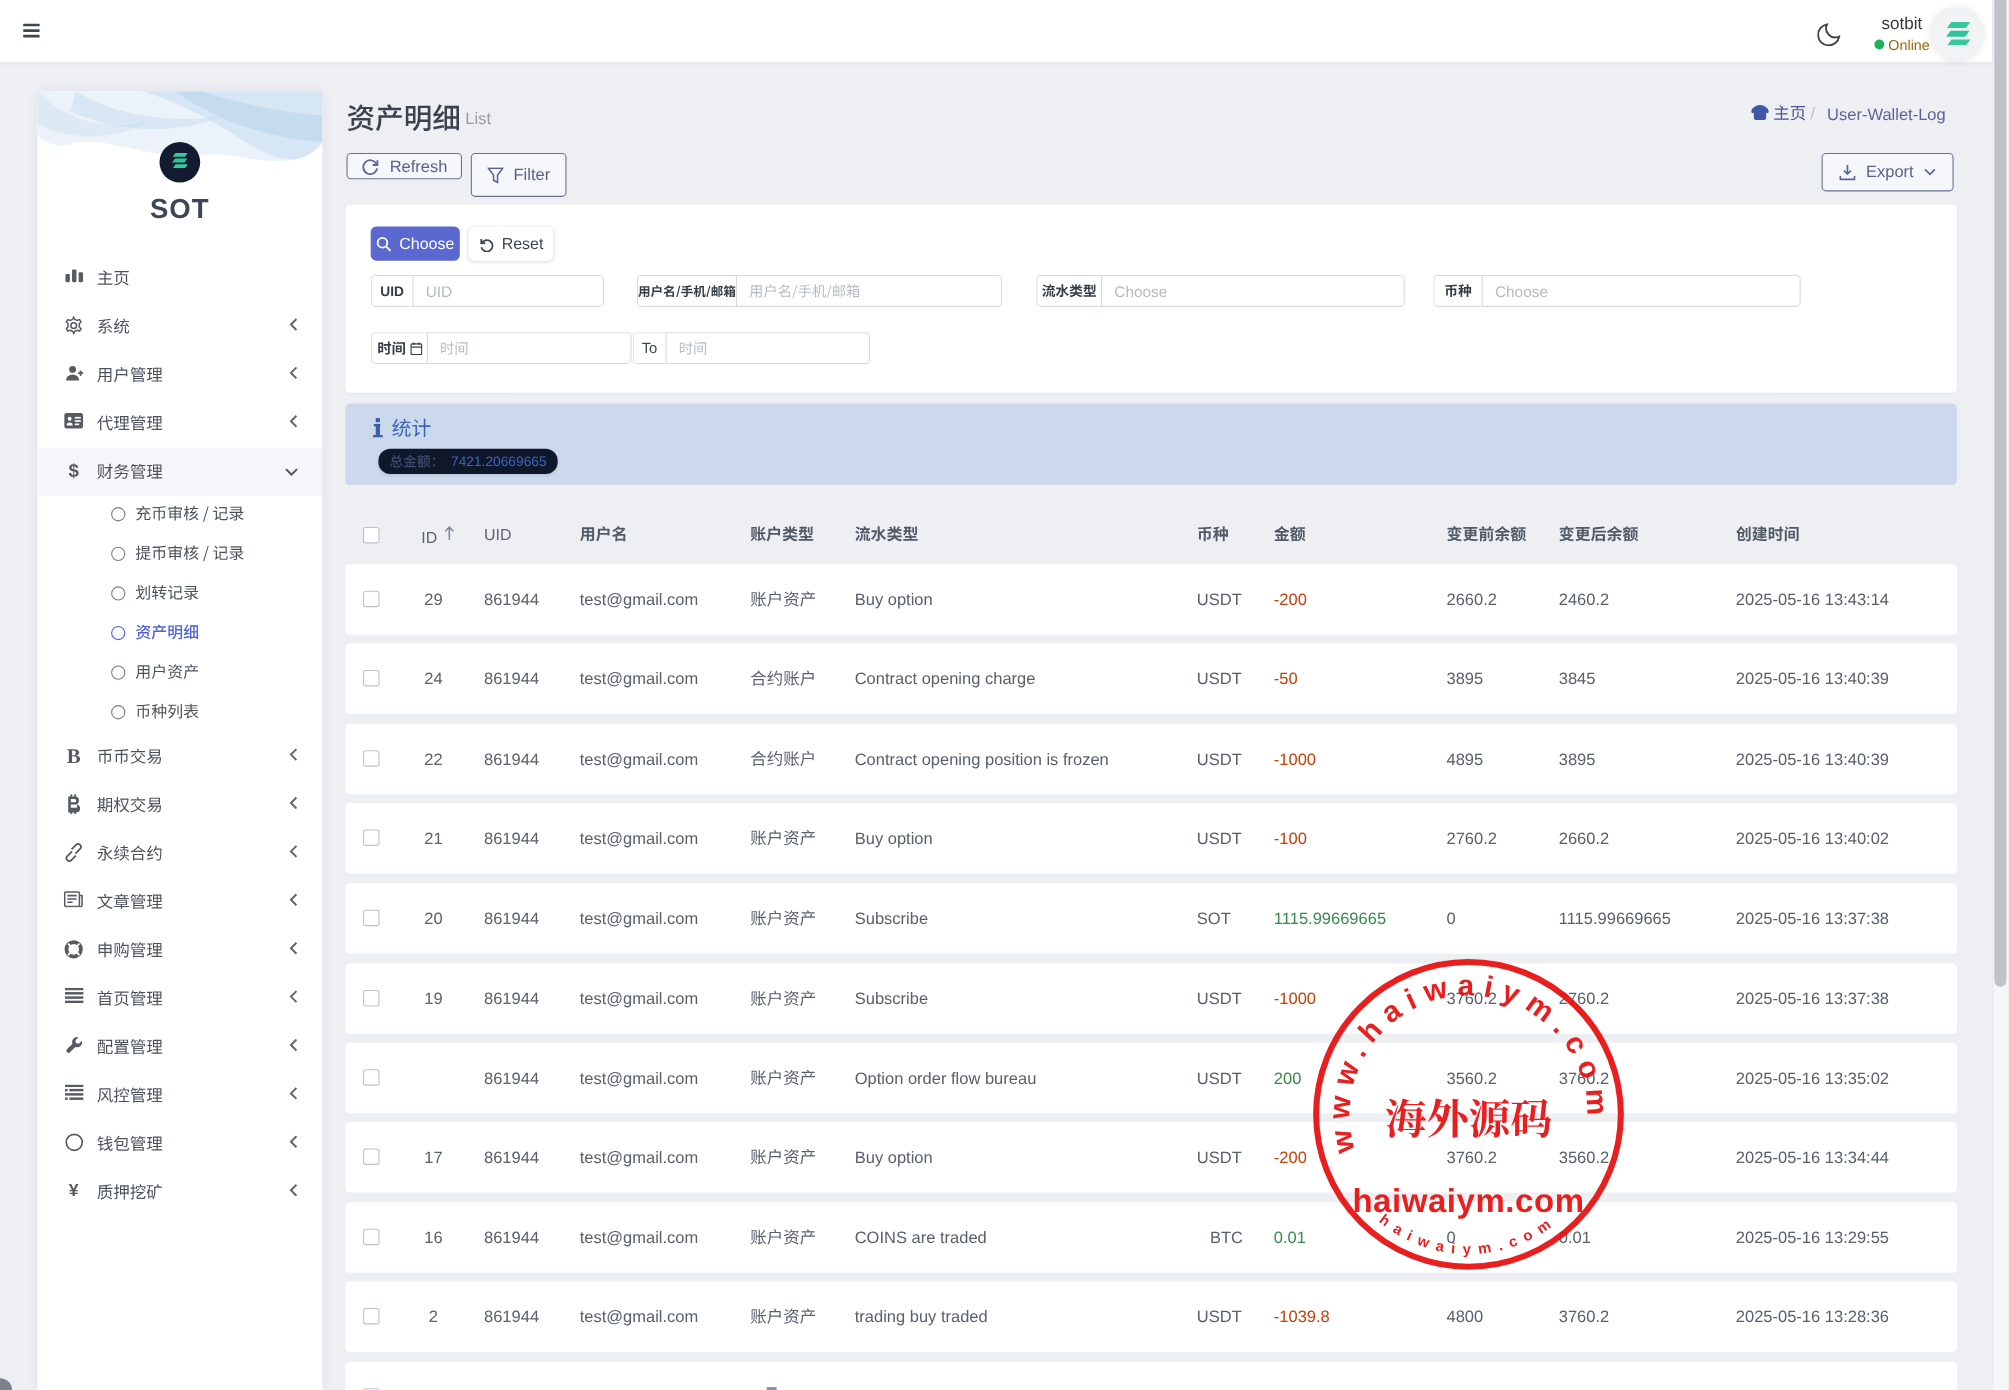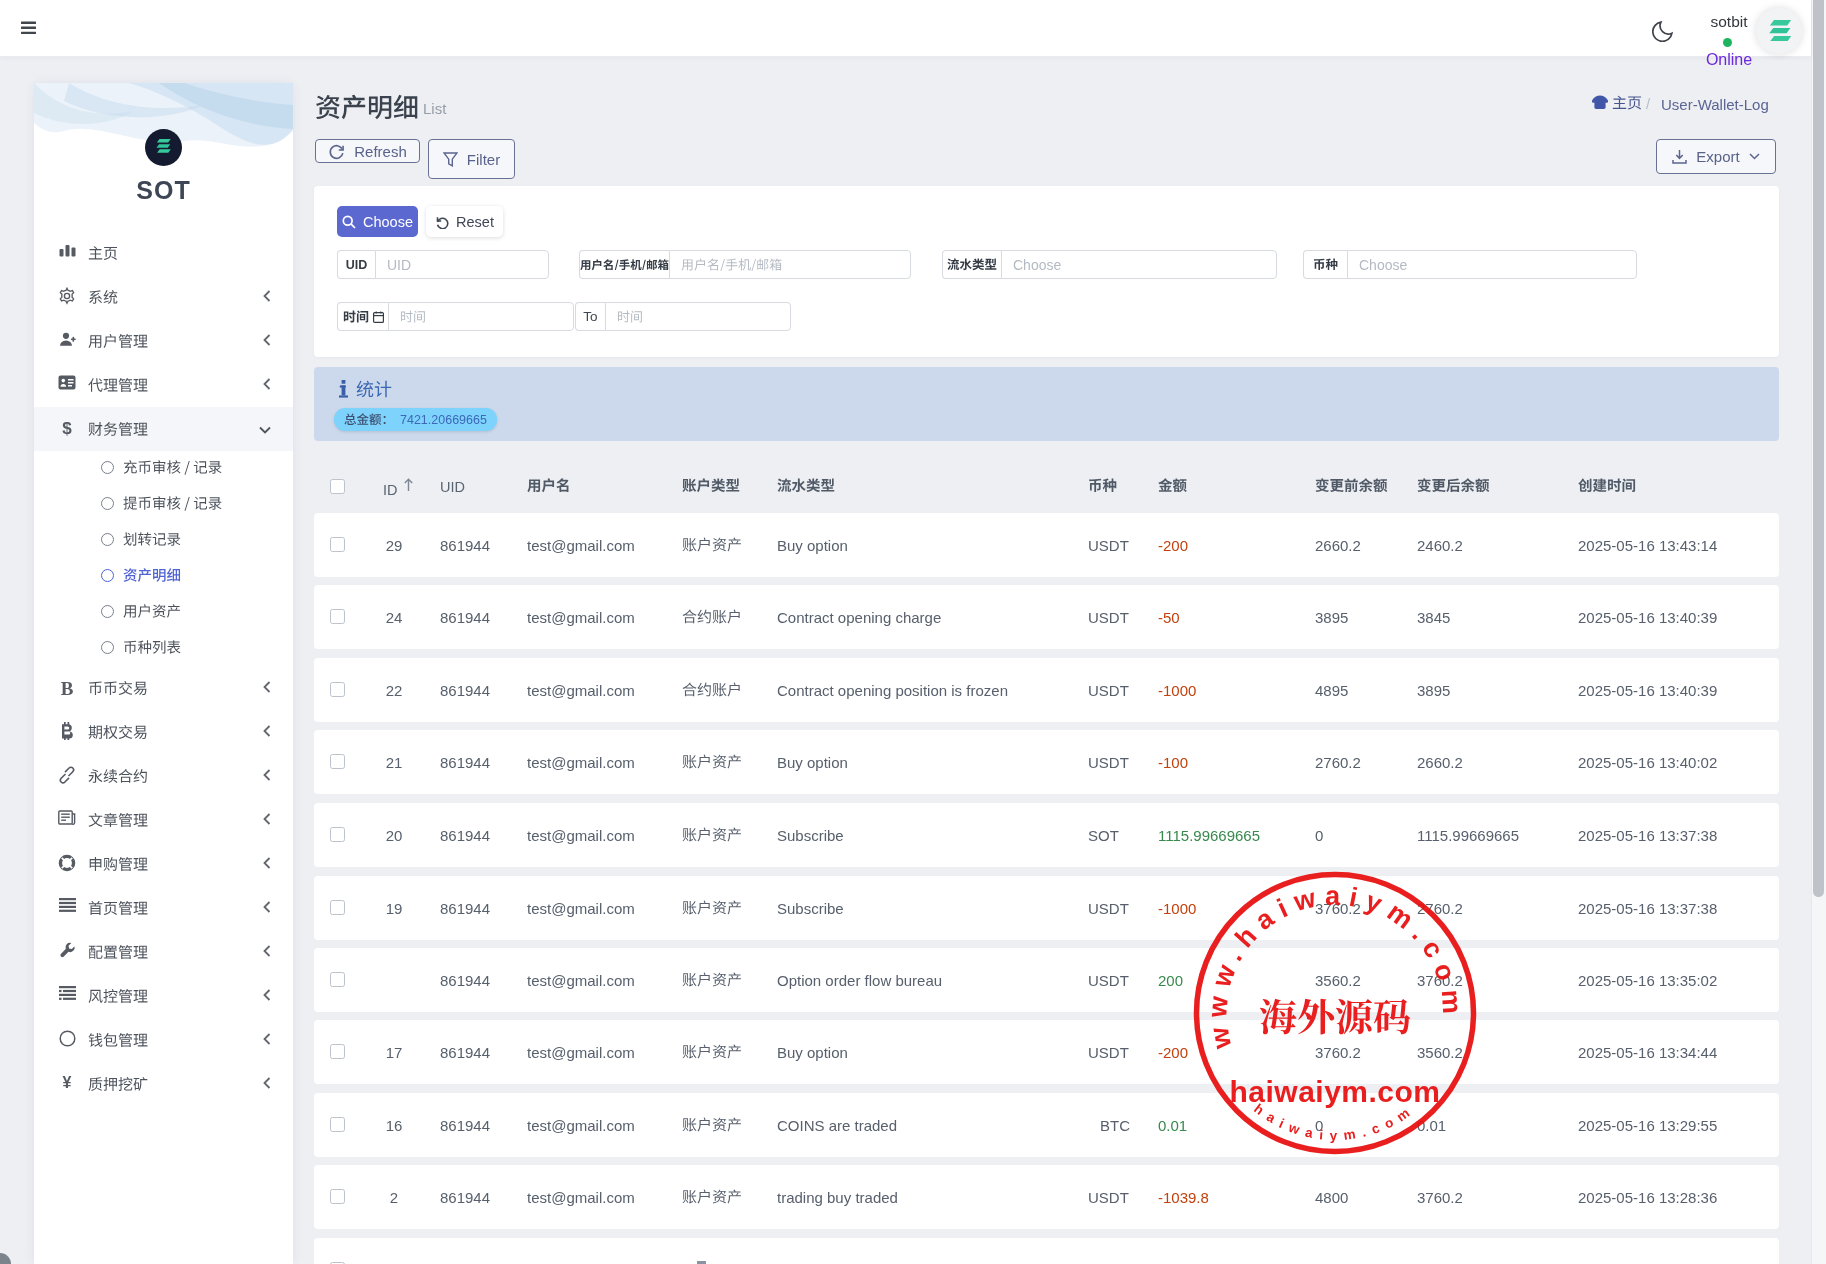--- a/index.html
+++ b/index.html
@@ -34,21 +34,21 @@
     <g fill="#41464c">
       <rect y="0.5" width="15" height="2.4" rx="0.5"></rect>
       <rect y="5.6" width="15" height="2.4" rx="0.5"></rect>
       <rect y="10.7" width="15" height="2.4" rx="0.5"></rect>
     </g>
   </svg>
 <svg class="abs" style="left:1652px;top:20px" width="22" height="22" viewBox="0 0 16 16" fill="none" stroke="#3f444a" stroke-width="1.25">
     <path d="M6.5 1.6 a7 7 0 1 0 8 8 a6 6 0 0 1 -8 -8 Z"></path>
   </svg>
 <div class="abs" style="left:1700px;top:13px;width:58px;text-align:center;font-size:15.5px;color:#33383e">sotbit</div>
-<div class="abs" style="left:1700px;top:33px;width:58px;text-align:center;font-size:16px;color:#6d28d9"><span style="display:inline-block;width:9px;height:9px;border-radius:50%;background:#1db35f;margin-right:4px"></span>Online</div>
+<div class="abs" style="left:1700px;top:33px;width:58px;text-align:center;font-size:13px;color:#a16207"><span style="display:inline-block;width:9px;height:9px;border-radius:50%;background:#1db35f;margin-right:4px"></span>Online</div>
 <div class="abs" style="left:1756px;top:8px;width:46px;height:46px;border-radius:50%;background:#f1f3f5;box-shadow:0 0 8px rgba(0,0,0,.14)"></div>
 <svg class="abs" style="left:1766.5px;top:19.5px" width="26.9" height="21.3" viewBox="0 0 24 19">
 <path d="M6.2 0 H21.5 L18 4.8 H2.6 Z" fill="#37c89c"></path>
     <path d="M5.6 7.1 H20.9 L17.5 11.9 H2 Z" fill="#2fc39a"></path>
     <path d="M6.4 14.2 H21.7 L18.2 19 H2.8 Z" fill="#37c89c"></path>
   </svg>
 <div class="sidebar">
 <svg class="abs" style="left:0;top:0" width="259" height="90" viewBox="0 0 259 90">
 <path d="M0 0 H259 V48 C225 80 185 52 150 58 C110 65 60 38 30 48 C18 52 6 46 0 40 Z" fill="#eaf1f8" opacity="0.9"></path>
 <path d="M95 0 H259 V46 C240 72 214 62 186 44 C165 30 130 10 95 0 Z" fill="#cfe1f1" opacity="0.75"></path>
@@ -413,21 +413,21 @@
     <svg width="9" height="18" viewBox="0 0 9 18" fill="#3a5fa8">
       <rect x="2.6" y="0" width="3.8" height="3.8" rx="0.4"></rect>
       <rect x="0.8" y="5.4" width="6" height="2.2"></rect>
       <rect x="2.6" y="5.4" width="3.8" height="10"></rect>
       <rect x="0" y="15.4" width="9" height="2.2"></rect>
     </svg>
     <svg class="cj " width="36.0" height="18.0" viewBox="0 0 2000 1000">
       <path fill="currentColor" d="M698 528V844C698 918 715 940 785 940C799 940 859 940 873 940C935 940 953 902 958 766C939 761 909 749 894 735C891 856 887 874 865 874C853 874 806 874 797 874C775 874 772 871 772 844V528ZM510 530C504 728 481 835 317 896C334 910 355 938 364 957C545 883 576 754 584 530ZM42 827 59 901C149 872 267 835 379 798L367 733C246 769 123 806 42 827ZM595 56C614 97 639 151 649 185H407V253H587C542 315 473 407 450 429C431 447 406 454 387 459C395 475 409 513 412 532C440 520 482 515 845 481C861 508 876 534 886 554L949 519C919 461 854 367 800 297L741 327C763 356 786 389 807 422L532 445C577 390 634 312 676 253H948V185H660L724 165C712 133 687 78 664 38ZM60 457C75 450 98 445 218 428C175 491 136 540 118 559C86 596 63 621 41 625C50 645 62 682 66 698C87 685 121 674 369 620C367 604 366 575 368 554L179 591C255 503 330 396 393 288L326 248C307 285 286 323 263 358L140 371C202 285 264 176 310 71L234 36C190 157 116 286 92 319C70 353 51 376 33 380C43 401 55 441 60 457ZM1137 105C1193 152 1263 220 1295 263L1346 207C1312 166 1241 102 1186 57ZM1046 354V428H1205V787C1205 830 1174 860 1155 872C1169 887 1189 921 1196 941C1212 920 1240 898 1429 764C1421 750 1409 718 1404 698L1281 782V354ZM1626 43V372H1372V449H1626V960H1705V449H1959V372H1705V43Z"></path>
     </svg>
   </div>
-<div class="abs" style="left:334px;top:408px;height:23px;background:#7dd3fc;border-radius:11px;box-shadow:0 1px 3px rgba(0,0,0,.12);display:flex;align-items:center;padding:0 10px;font-size:12.5px;color:#3e4e6e;gap:6px">
+<div class="abs" style="left:344px;top:408px;height:23px;background:#0f172a;border-radius:11px;box-shadow:0 1px 3px rgba(0,0,0,.12);display:flex;align-items:center;padding:0 10px;font-size:12.5px;color:#3e4e6e;gap:6px">
     <span style="display:inline-flex;color:#3e4e6e">
       <svg class="cj " width="50.0" height="12.5" viewBox="0 0 4000 1000">
         <path fill="currentColor" d="M752 667C810 736 868 830 888 893L966 846C945 782 884 692 825 625ZM275 635V832C275 927 308 954 440 954C467 954 624 954 652 954C753 954 783 924 796 805C768 800 728 785 706 771C701 855 692 868 644 868C607 868 476 868 448 868C386 868 375 863 375 831V635ZM127 650C110 729 78 818 38 869L126 910C169 848 201 751 217 666ZM279 323H722V477H279ZM178 234V567H481L415 619C478 663 552 732 588 780L658 719C621 674 548 609 484 567H829V234H676C708 185 741 129 771 76L673 36C650 96 609 175 572 234H376L434 206C417 157 372 89 329 39L248 76C286 124 324 188 342 234ZM1190 668C1227 723 1266 800 1280 847L1362 811C1347 763 1305 690 1267 637ZM1723 637C1700 692 1658 769 1625 817L1697 848C1732 803 1776 733 1813 671ZM1494 26C1398 175 1215 285 1026 343C1050 367 1076 403 1090 430C1140 412 1189 391 1236 367V419H1447V541H1114V627H1447V851H1067V938H1935V851H1548V627H1886V541H1548V419H1761V358C1811 385 1862 408 1911 426C1926 401 1955 364 1977 343C1826 298 1654 203 1556 104L1582 66ZM1714 331H1299C1375 285 1443 231 1502 169C1562 228 1636 284 1714 331ZM2687 394C2683 693 2672 827 2452 902C2469 917 2491 948 2500 969C2743 882 2763 721 2768 394ZM2739 806C2802 853 2885 920 2925 962L2976 896C2935 855 2851 792 2789 748ZM2528 272V744H2607V347H2842V741H2924V272H2739C2751 243 2764 210 2776 177H2958V94H2515V177H2691C2681 208 2669 243 2657 272ZM2205 58C2217 81 2230 108 2240 133H2053V295H2135V209H2413V295H2498V133H2341C2328 104 2308 67 2293 39ZM2141 473 2207 508C2155 541 2095 568 2034 586C2046 604 2064 648 2069 673L2121 653V956H2205V927H2359V955H2446V649H2129C2186 624 2241 592 2291 553C2352 587 2409 621 2446 647L2511 582C2473 558 2417 527 2357 495C2404 448 2444 394 2472 333L2421 299L2405 302H2259C2270 285 2280 267 2289 250L2204 234C2174 298 2116 372 2031 427C2048 438 2073 468 2085 487C2134 452 2175 414 2208 373H2353C2333 403 2308 430 2279 455L2202 417ZM2205 852V724H2359V852ZM3250 402C3296 402 3334 367 3334 319C3334 269 3296 235 3250 235C3204 235 3166 269 3166 319C3166 367 3204 402 3250 402ZM3250 886C3296 886 3334 851 3334 803C3334 753 3296 719 3250 719C3204 719 3166 753 3166 803C3166 851 3204 886 3250 886Z"></path>
       </svg>
     </span>
     <span style="color:#3c68b8">7421.20669665</span>
   </div>
 <div class="cb" style="left:330px;top:479px"></div>
 <div class="hdr" style="left:383px;top:482px">ID</div>
 <svg class="abs" style="left:403px;top:478px" width="11" height="14" viewBox="0 0 11 14" fill="none" stroke="#7e8794" stroke-width="1.4">

